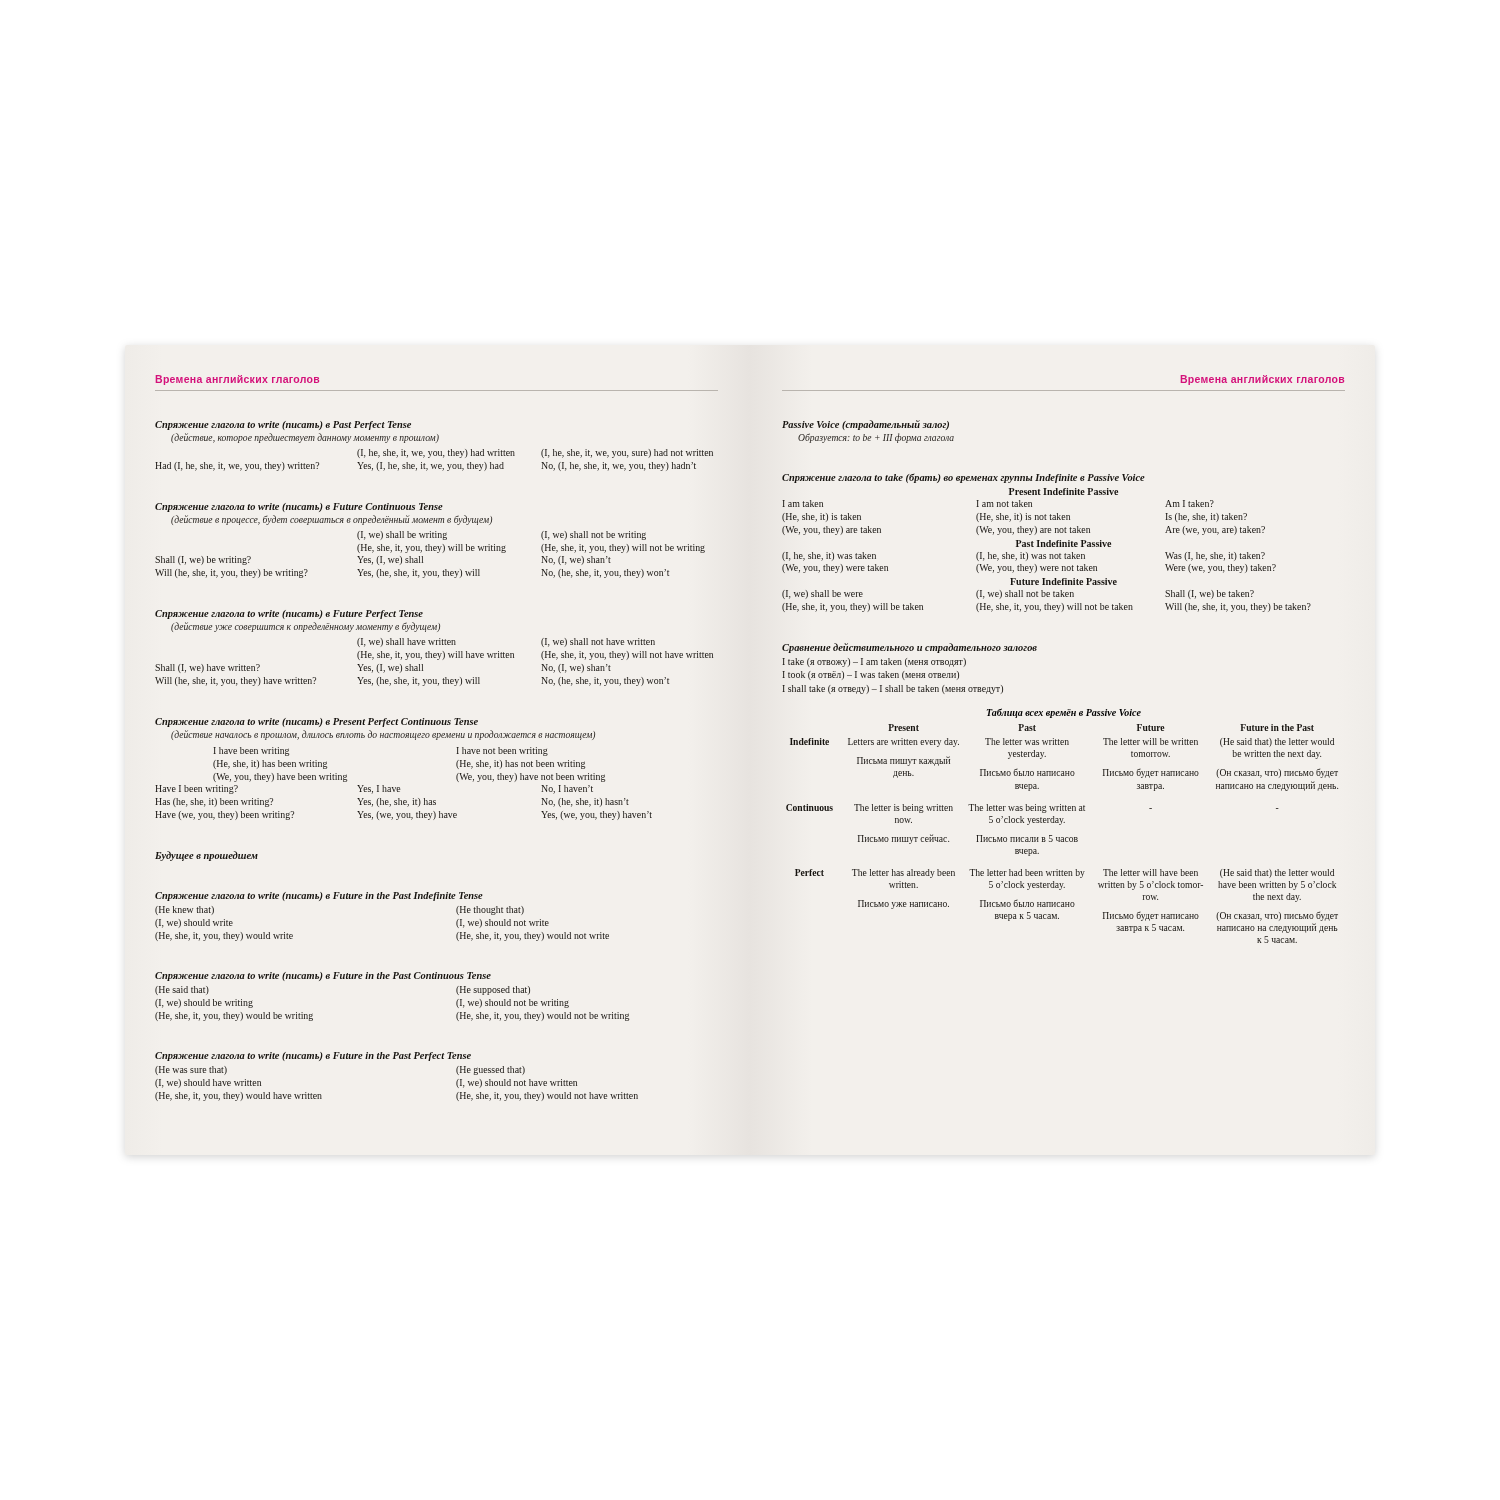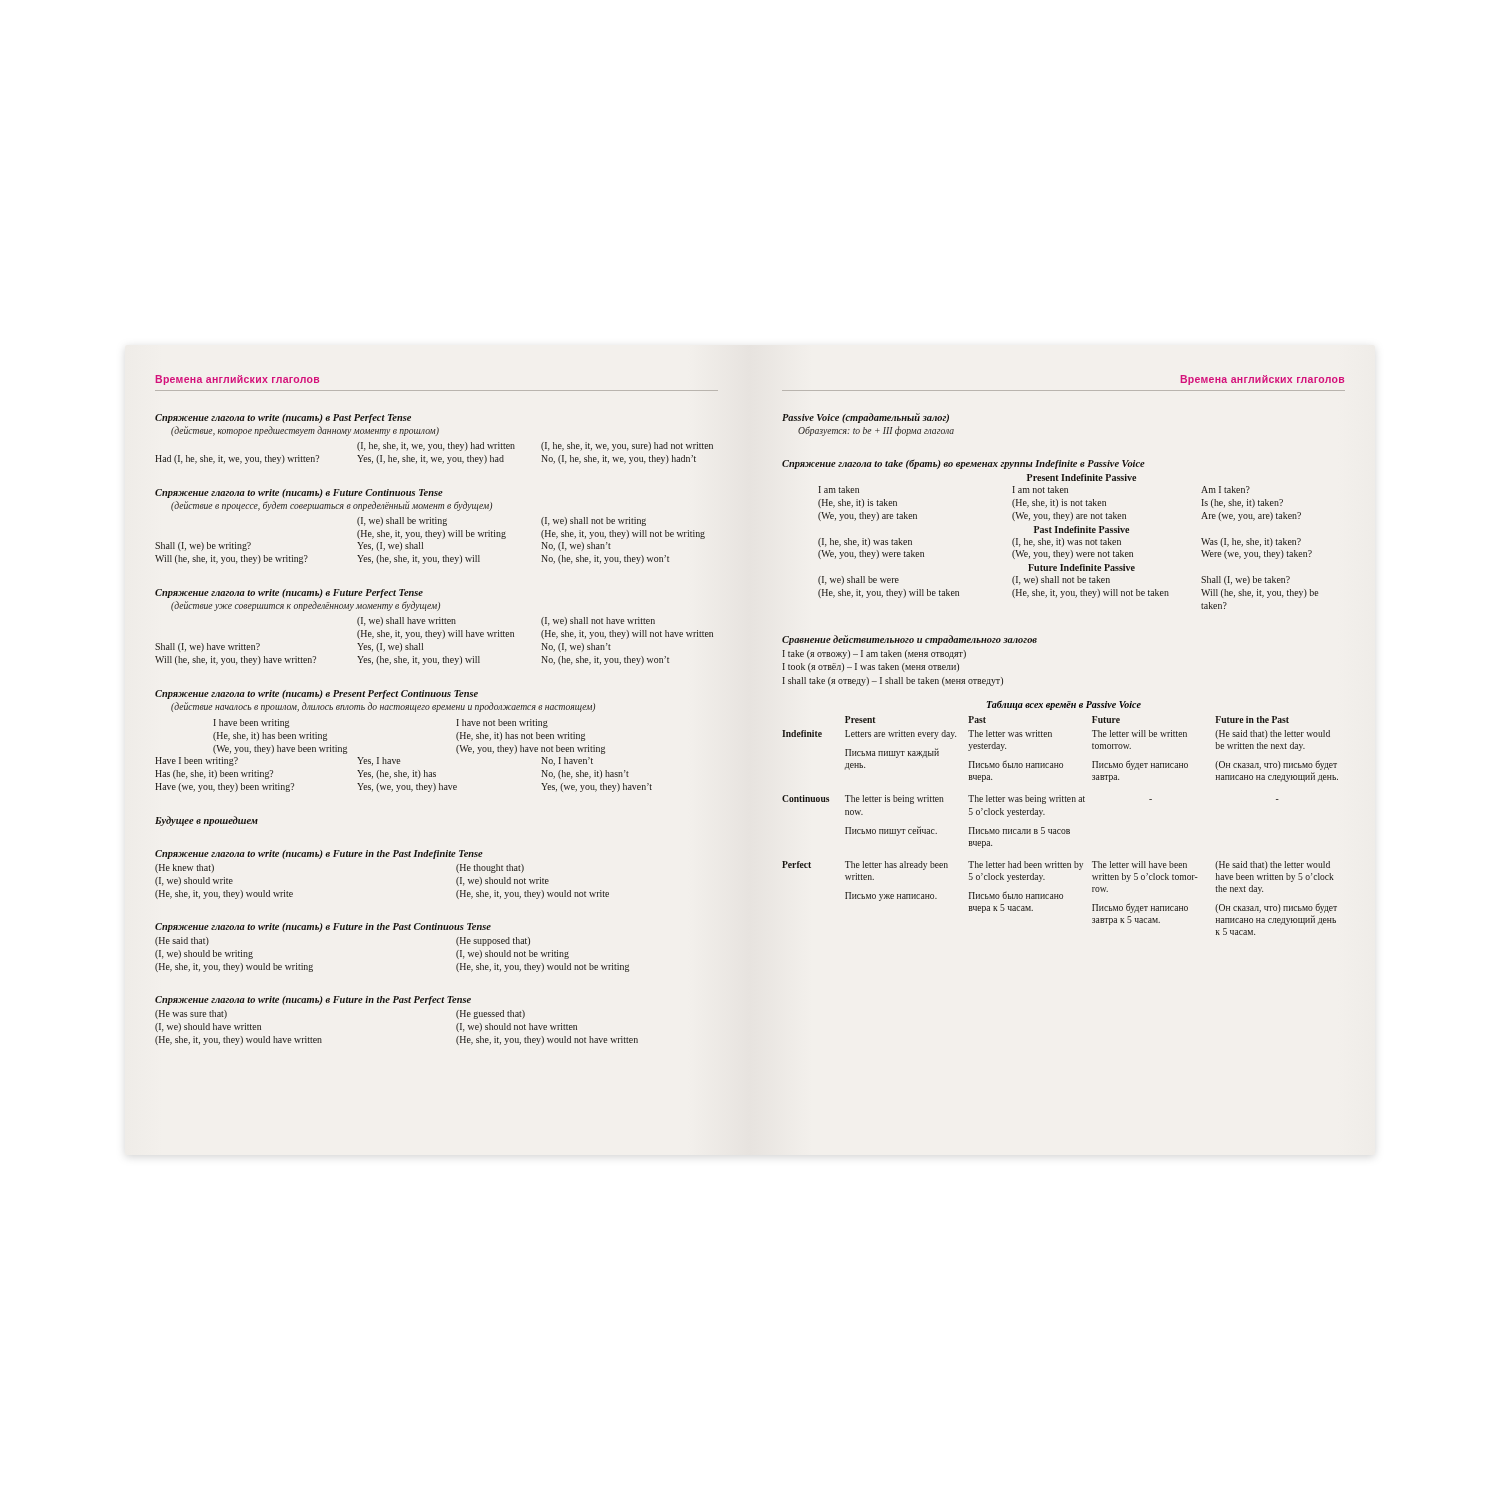--- a/index.html
+++ b/index.html
@@ -49,21 +49,21 @@
     border-bottom: 1px solid #b9b4ae;
     margin-bottom: 20px;
   }
   .runhead.right { text-align: right; }
 
   .sec-title {
     font-style: italic;
     font-weight: bold;
     font-size: 10.4px;
     color: #16130f;
-    margin-top: 20px;
+    margin-top: 27px;
     margin-bottom: 1px;
     line-height: 1.25;
   }
   .sec-note {
     font-style: italic;
     font-size: 9.6px;
     color: #201c18;
     margin-bottom: 3px;
     line-height: 1.25;
     padding-left: 16px;
@@ -115,21 +115,21 @@
   table.tenses {
     width: 100%;
     border-collapse: collapse;
     font-size: 9.6px;
     color: #16130f;
   }
   table.tenses th, table.tenses td {
     vertical-align: top;
     padding: 0 6px 10px 0;
     line-height: 1.26;
-    text-align: left;
+    text-align: center;
     font-weight: normal;
   }
   table.tenses th.colhead { font-weight: bold; padding-bottom: 2px; }
   table.tenses td.rowhead { font-weight: bold; white-space: nowrap; padding-right: 8px; }
   table.tenses td.dash { text-align: center; }
   .ru { display: block; margin-top: 7px; }
 </style>
 </head>
 <body>
 
@@ -239,21 +239,21 @@
   </div>
 
   <div class="page right">
     <div class="runhead right">Времена английских глаголов</div>
 
     <div class="sec-title">Passive Voice (страдательный залог)</div>
     <div class="sec-note">Образуется: to be + III форма глагола</div>
 
     <div class="sec-title">Спряжение глагола to take (брать) во временах группы Indefinite в Passive Voice</div>
 
-    <div class="grid3" style="grid-template-columns: 190px 185px 1fr; margin-left: 36px;">
+    <div class="grid3" style="grid-template-columns: 190px 185px 1fr;">
       <div class="center-head">Present Indefinite Passive</div>
       <div class="cell">I am taken</div>
       <div class="cell">I am not taken</div>
       <div class="cell">Am I taken?</div>
       <div class="cell">(He, she, it) is taken</div>
       <div class="cell">(He, she, it) is not taken</div>
       <div class="cell">Is (he, she, it) taken?</div>
       <div class="cell">(We, you, they) are taken</div>
       <div class="cell">(We, you, they) are not taken</div>
       <div class="cell">Are (we, you, are) taken?</div>

